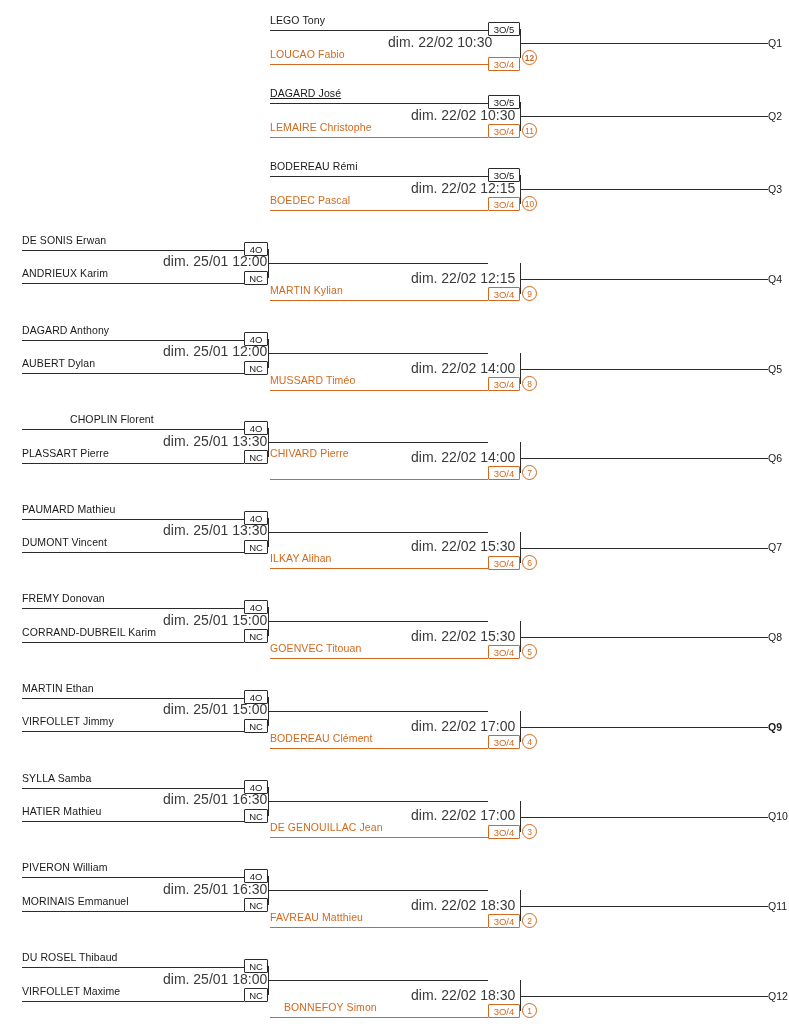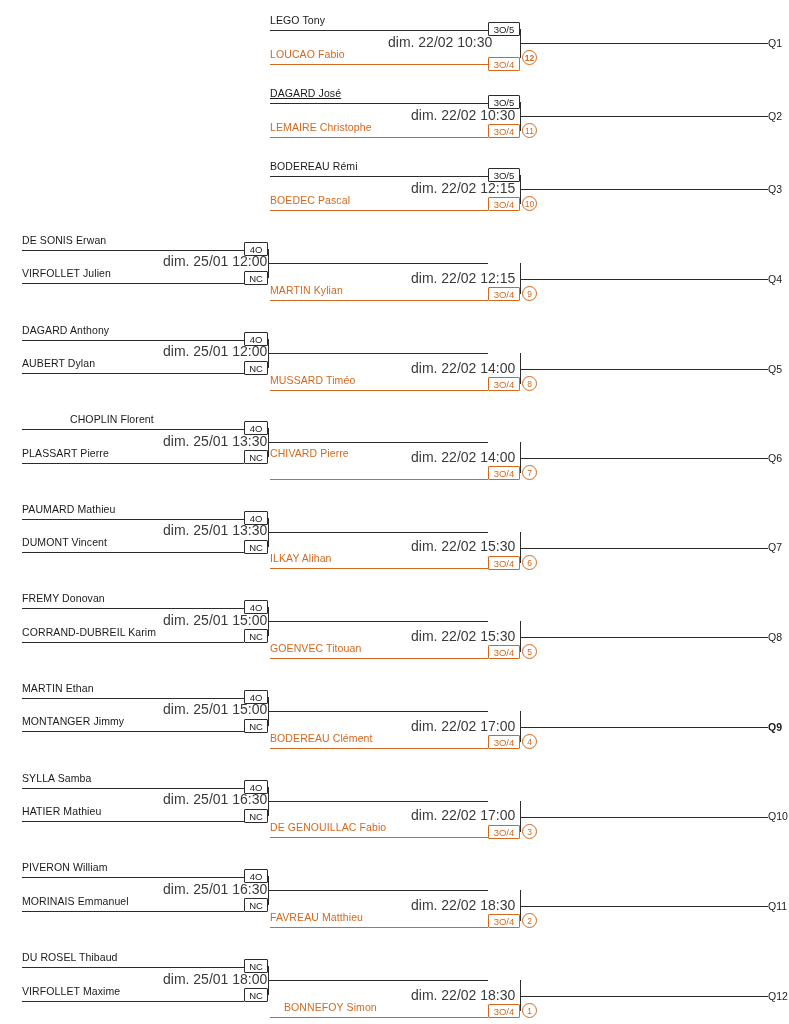--- a/index.html
+++ b/index.html
@@ -122,21 +122,21 @@
   <div class="date" style="left:411px; top:183px;">dim. 22/02 12:15</div>
   <div class="score-box" style="left:488px; top:168px; width:32px;">3O/5</div>
   <div class="score-box orange" style="left:488px; top:197px; width:32px;">3O/4</div>
   <div class="seed" style="left:522px; top:196px;">10</div>
   <div class="vline" style="left:520px; top:175px; height:29px;"></div>
   <div class="hline" style="left:520px; top:189px; width:248px;"></div>
   <div class="qlabel" style="left:768px; top:183px;">Q3</div>
 
   <div class="player dark" style="left:22px; top:234px;">DE SONIS Erwan</div>
   <div class="uline" style="left:22px; top:250px; width:222px;"></div>
-  <div class="player dark" style="left:22px; top:267px;">VIRFOLLET Julien</div>
+  <div class="player dark" style="left:22px; top:267px;">ANDRIEUX Karim</div>
   <div class="uline" style="left:22px; top:283px; width:222px;"></div>
   <div class="date" style="left:163px; top:256px;">dim. 25/01 12:00</div>
   <div class="score-box" style="left:244px; top:242px; width:24px;">4O</div>
   <div class="score-box" style="left:244px; top:271px; width:24px;">NC</div>
   <div class="vline" style="left:268px; top:249px; height:29px;"></div>
 
   <div class="hline" style="left:268px; top:263px; width:220px;"></div>
   <div class="player orange" style="left:270px; top:284px;">MARTIN Kylian</div>
   <div class="uline orange" style="left:270px; top:300px; width:218px;"></div>
   <div class="date" style="left:411px; top:273px;">dim. 22/02 12:15</div>
@@ -217,21 +217,21 @@
   <div class="uline orange" style="left:270px; top:658px; width:218px;"></div>
   <div class="date" style="left:411px; top:631px;">dim. 22/02 15:30</div>
   <div class="score-box orange" style="left:488px; top:645px; width:32px;">3O/4</div>
   <div class="seed" style="left:522px; top:644px;">5</div>
   <div class="vline" style="left:520px; top:621px; height:31px;"></div>
   <div class="hline" style="left:520px; top:637px; width:248px;"></div>
   <div class="qlabel" style="left:768px; top:631px;">Q8</div>
 
   <div class="player dark" style="left:22px; top:682px;">MARTIN Ethan</div>
   <div class="uline" style="left:22px; top:698px; width:222px;"></div>
-  <div class="player dark" style="left:22px; top:715px;">MONTANGER Jimmy</div>
+  <div class="player dark" style="left:22px; top:715px;">VIRFOLLET Jimmy</div>
   <div class="uline" style="left:22px; top:731px; width:222px;"></div>
   <div class="date" style="left:163px; top:704px;">dim. 25/01 15:00</div>
   <div class="score-box" style="left:244px; top:690px; width:24px;">4O</div>
   <div class="score-box" style="left:244px; top:719px; width:24px;">NC</div>
   <div class="vline" style="left:268px; top:697px; height:29px;"></div>
 
   <div class="hline" style="left:268px; top:711px; width:220px;"></div>
   <div class="player orange" style="left:270px; top:732px;">BODEREAU Clément</div>
   <div class="uline orange" style="left:270px; top:748px; width:218px;"></div>
   <div class="date" style="left:411px; top:721px;">dim. 22/02 17:00</div>
@@ -244,21 +244,21 @@
   <div class="player dark" style="left:22px; top:772px;">SYLLA Samba</div>
   <div class="uline" style="left:22px; top:788px; width:222px;"></div>
   <div class="player dark" style="left:22px; top:805px;">HATIER Mathieu</div>
   <div class="uline" style="left:22px; top:821px; width:222px;"></div>
   <div class="date" style="left:163px; top:794px;">dim. 25/01 16:30</div>
   <div class="score-box" style="left:244px; top:780px; width:24px;">4O</div>
   <div class="score-box" style="left:244px; top:809px; width:24px;">NC</div>
   <div class="vline" style="left:268px; top:787px; height:29px;"></div>
 
   <div class="hline" style="left:268px; top:801px; width:220px;"></div>
-  <div class="player orange" style="left:270px; top:821px;">DE GENOUILLAC Fabio</div>
+  <div class="player orange" style="left:270px; top:821px;">DE GENOUILLAC Jean</div>
   <div class="uline orange" style="left:270px; top:837px; width:218px;"></div>
   <div class="date" style="left:411px; top:810px;">dim. 22/02 17:00</div>
   <div class="score-box orange" style="left:488px; top:825px; width:32px;">3O/4</div>
   <div class="seed" style="left:522px; top:824px;">3</div>
   <div class="vline" style="left:520px; top:801px; height:31px;"></div>
   <div class="hline" style="left:520px; top:817px; width:248px;"></div>
   <div class="qlabel" style="left:768px; top:810px;">Q10</div>
 
   <div class="player dark" style="left:22px; top:861px;">PIVERON William</div>
   <div class="uline" style="left:22px; top:877px; width:222px;"></div>

